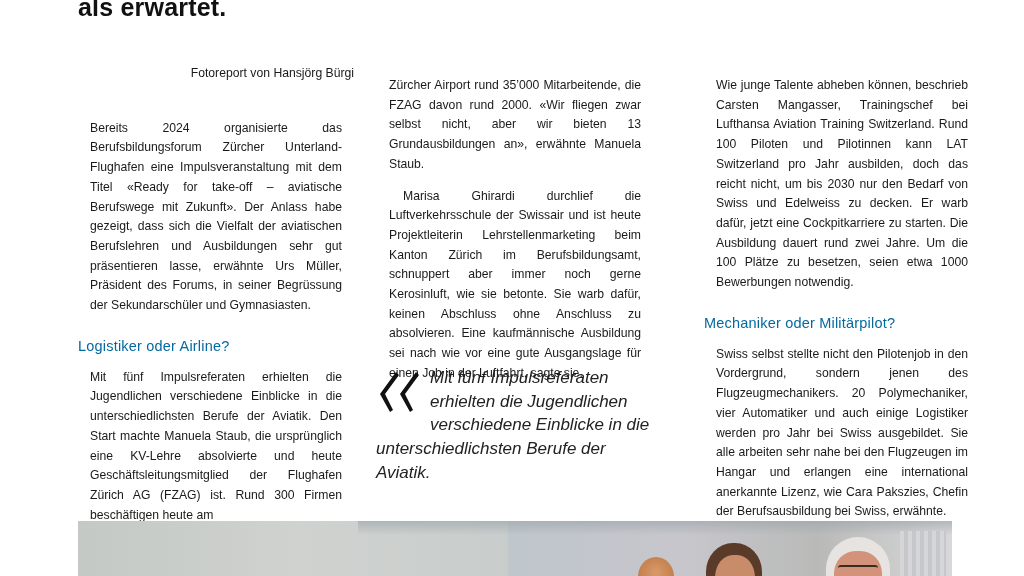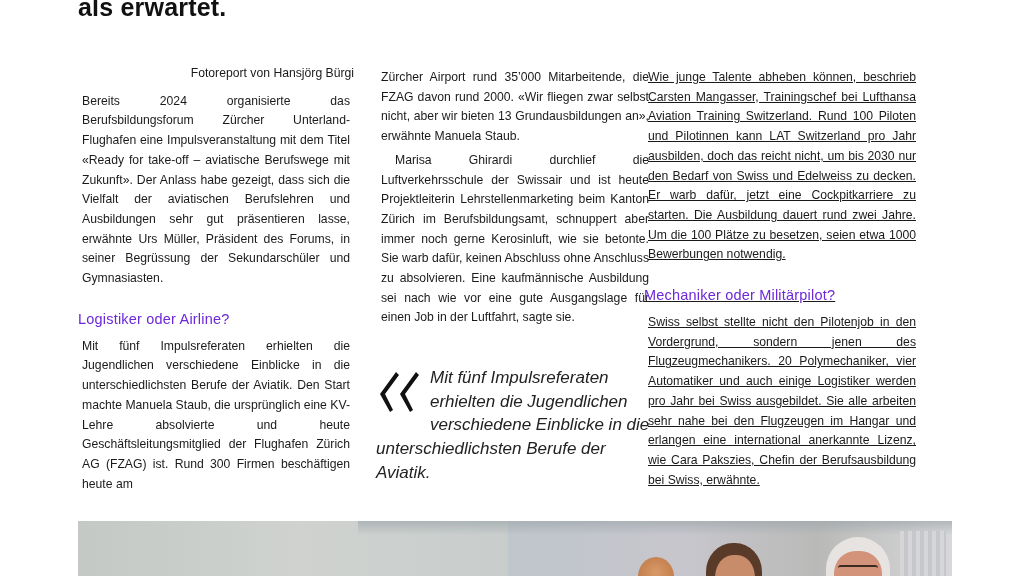--- a/index.html
+++ b/index.html
@@ -11,28 +11,28 @@
     font-size: 25px; font-weight: bold; letter-spacing: 0.2px; color: #111;
     line-height: 30px;
   }
 
   .col {
     position: absolute; top: 64px; width: 276px;
     font-size: 12.2px; line-height: 19.7px; text-align: justify; color: #1a1a1a;
   }
   .col-1 { left: 78px; }
   .col-2 { left: 377px; }
-  .col-3 { left: 644px; text-decoration: underline; }
+  .col-3 { left: 704px; }
 
-  .byline { text-align: right; margin-bottom: 8px; }
-  .col p { margin: 4px; }
+  .byline { text-align: right; margin-bottom: 35px; }
+  .col p { margin: 12px; }
   .col p.indent { text-indent: 14px; }
 
   .subhead {
-    font-size: 14.5px; color: #6d28d9; font-weight: normal;
+    font-size: 14.5px; color: #0369a1; font-weight: normal;
     margin: 20px 0 8px 0; text-align: left; letter-spacing: 0.2px; line-height: 20px;
   }
 
   .pullquote {
     position: absolute; left: 376px; top: 366px; width: 280px;
     font-style: italic; font-size: 17px; line-height: 23.7px; color: #222;
   }
   .pullquote .q-mark {
     float: left; width: 50px; height: 46px; margin: 4px 4px 0 0;
   }

